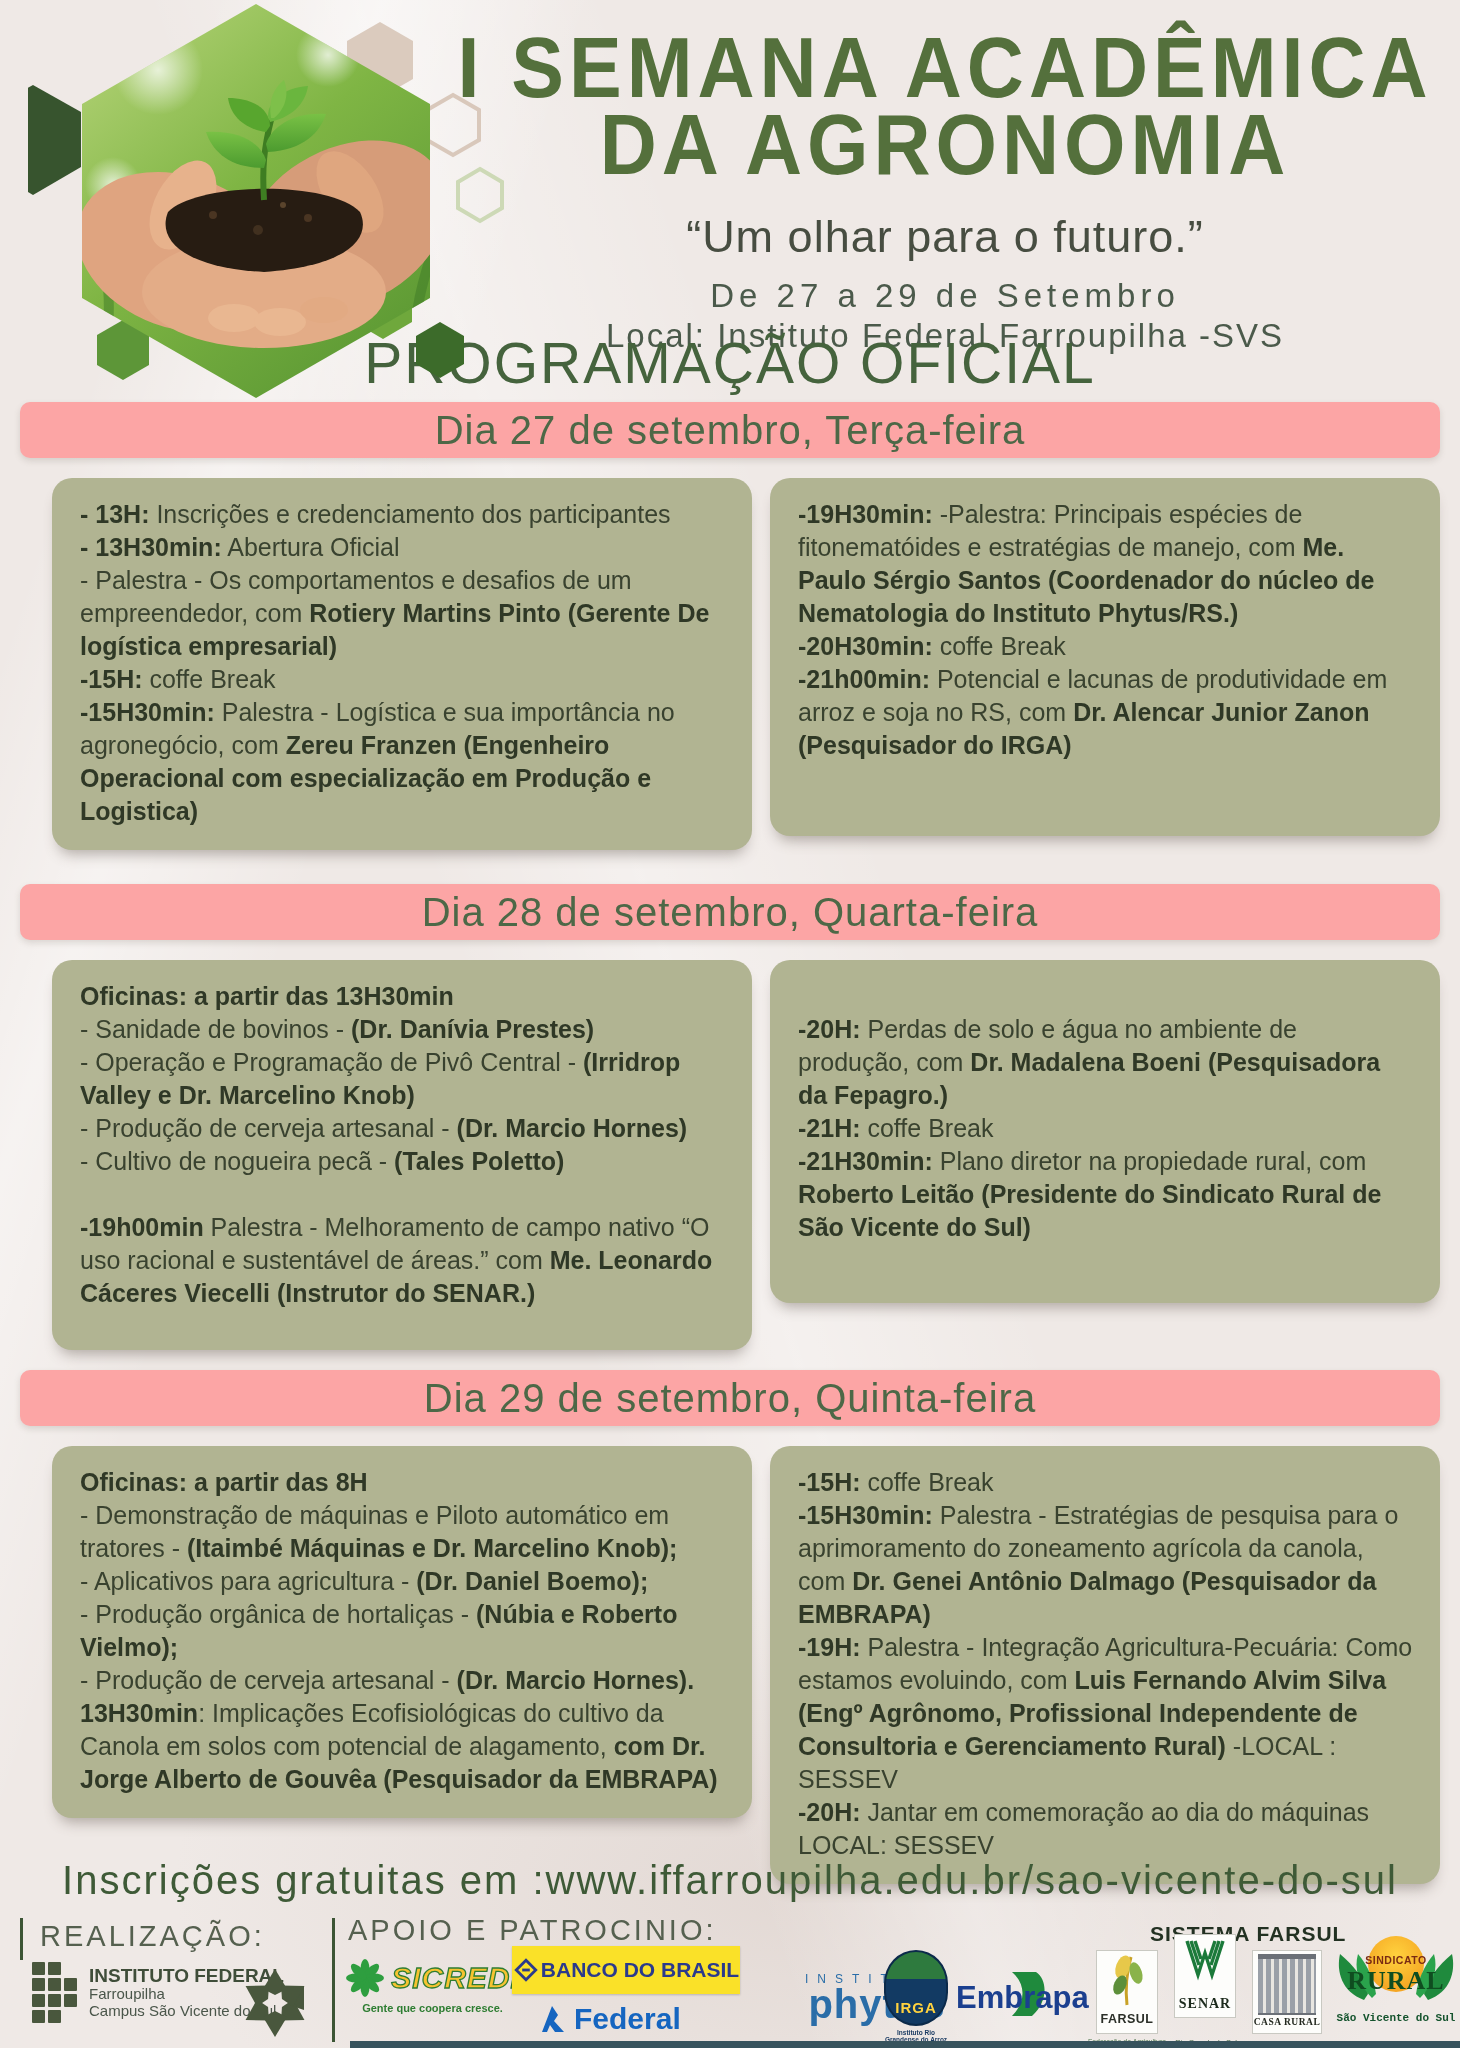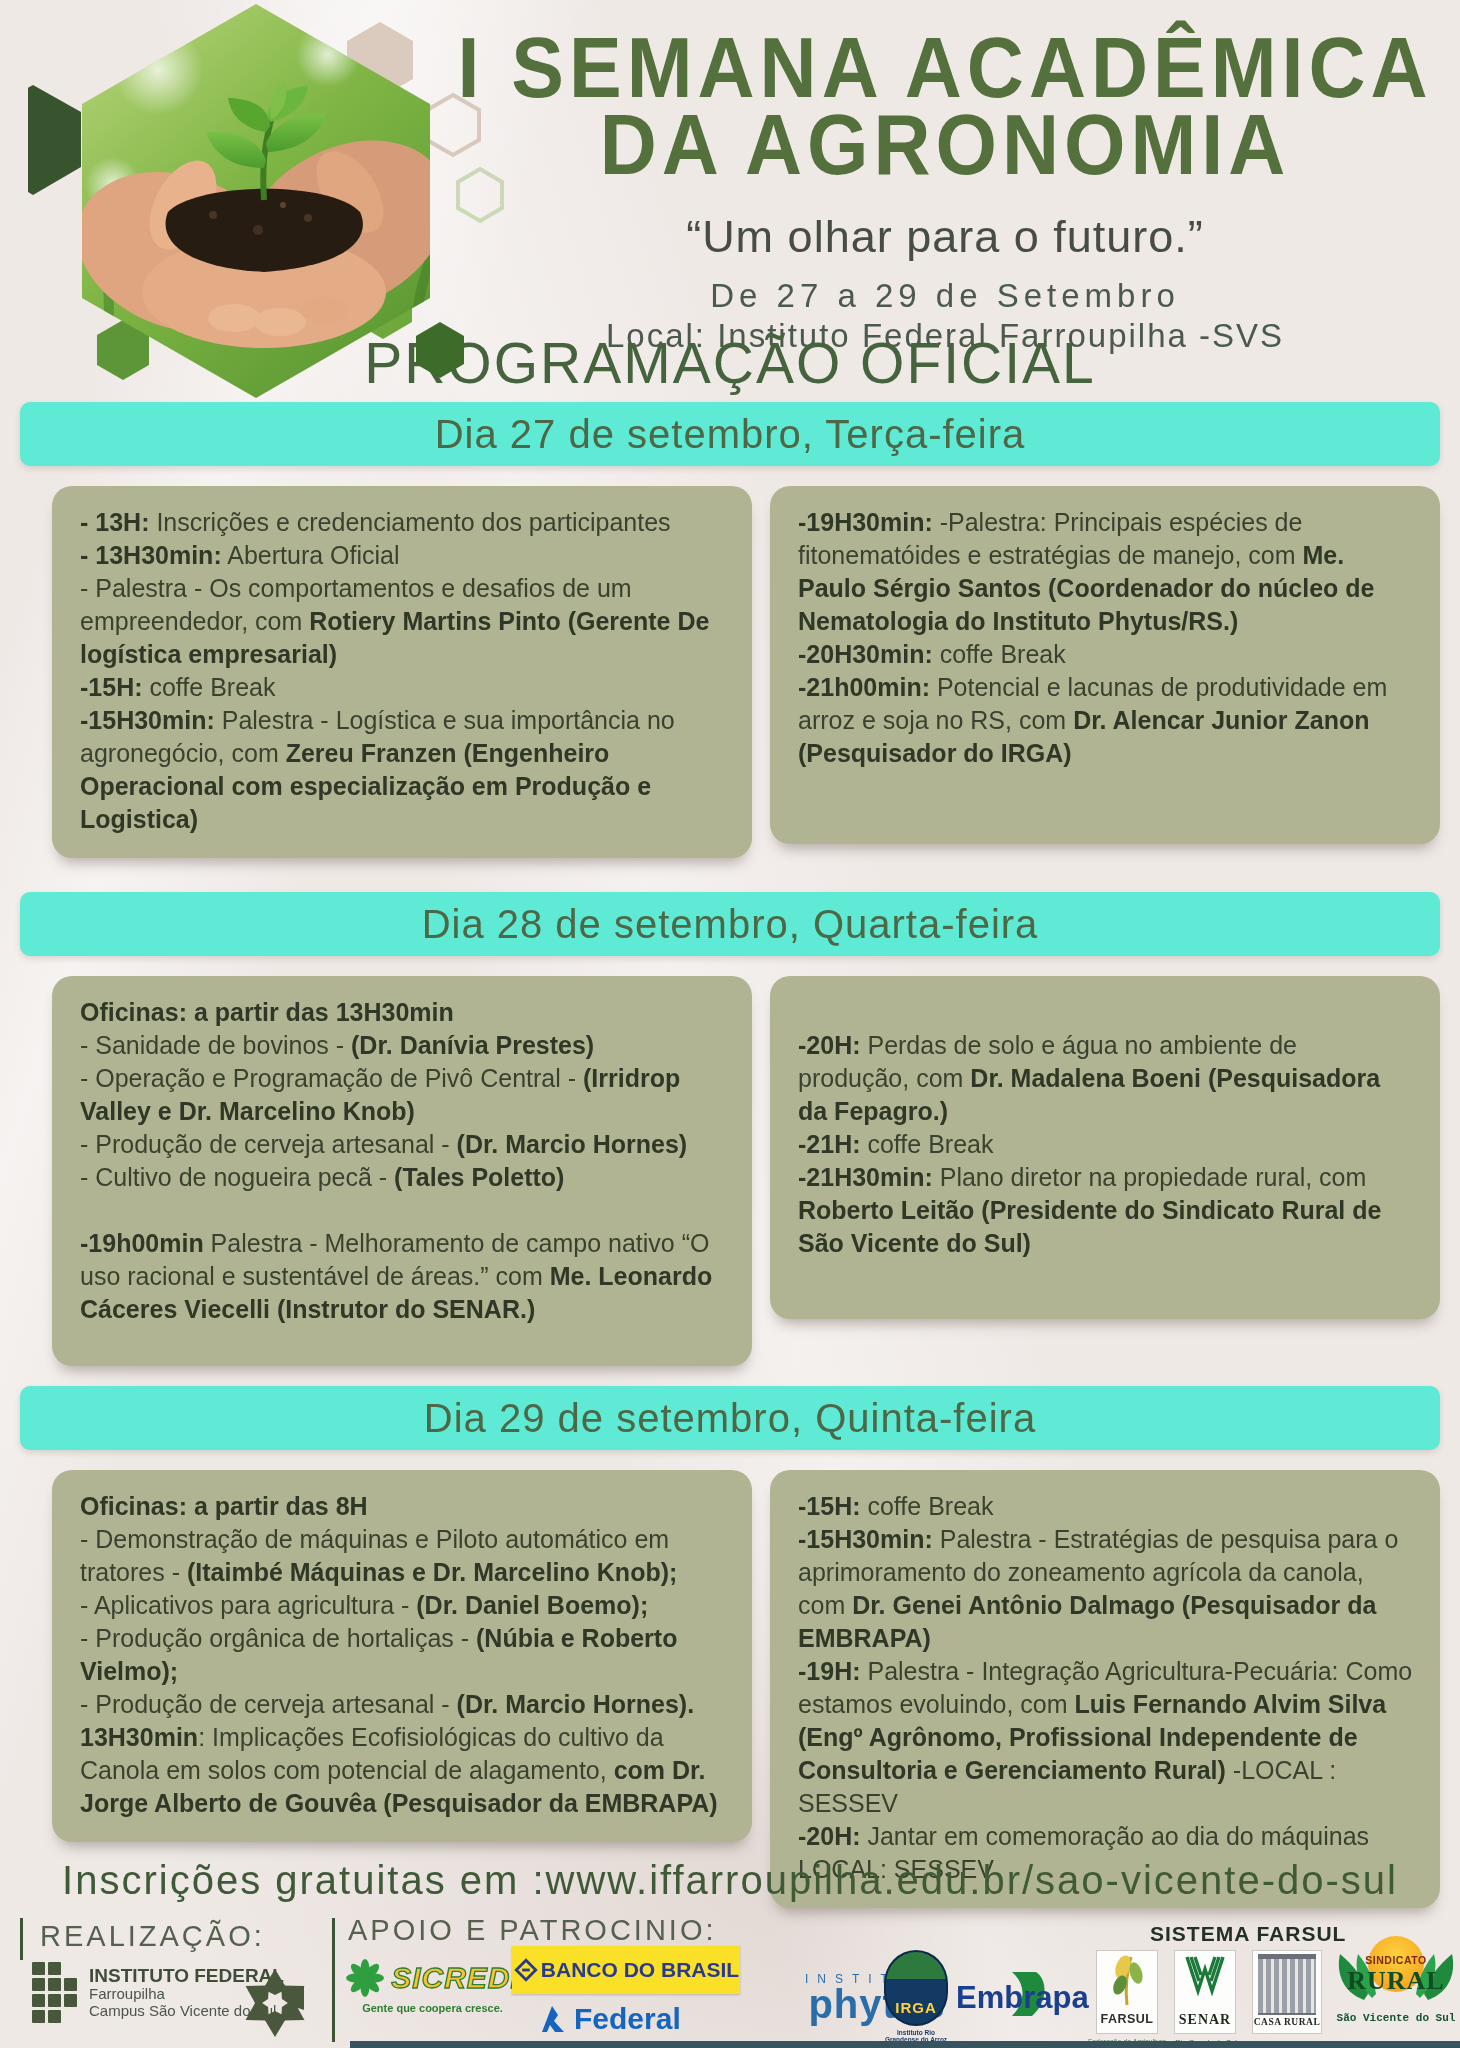--- a/index.html
+++ b/index.html
@@ -28,21 +28,21 @@
   .subtitle{margin-top:30px;font-size:45px;font-weight:400;color:#474d41;letter-spacing:1px;}
   .date-line{margin-top:14px;font-size:33px;color:#4b5a4b;letter-spacing:5px;}
   .local-line{margin-top:2px;font-size:33px;color:#4b5a4b;letter-spacing:2px;}
   .program-heading{
     position:absolute;top:330px;left:0;width:100%;text-align:center;z-index:1;
     font-size:57px;font-weight:400;letter-spacing:2px;color:#45633d;
   }
   
   .program-days{position:absolute;top:402px;left:20px;right:20px;z-index:1;}
   .day-banner{
-    height:64px;border-radius:10px;background:#5eead4;
+    height:56px;border-radius:10px;background:#fca5a5;
     display:flex;align-items:center;justify-content:center;
     box-shadow:0 3px 6px rgba(100,90,80,.18);
   }
   .day-banner-text{font-size:40px;color:#4d6847;letter-spacing:1px;}
   .day-cards{display:flex;align-items:flex-start;gap:18px;margin-top:20px;padding-left:32px;}
   .card{
     background:#b1b492;border-radius:20px;padding:20px 26px 22px 28px;
     box-shadow:0 10px 14px -6px rgba(95,85,75,.45);
     font-size:25px;line-height:33px;color:#39422f;box-sizing:border-box;
   }
@@ -104,21 +104,21 @@
   }
   .irga-word{font-size:15px;font-weight:700;color:#ffd23e;letter-spacing:1px;margin-bottom:8px;}
   .irga-cap{margin-top:3px;font-size:6.5px;color:#1c3c63;font-weight:700;}
   .embrapa{left:956px;top:58px;width:140px;height:56px;}
   .embrapa-leaf{position:absolute;left:46px;top:0px;}
   .embrapa-word{position:absolute;left:0;top:12px;font-size:31px;font-weight:700;color:#1b3f8f;letter-spacing:0px;}
   .mini-card{position:absolute;width:62px;height:84px;background:#fdfdfb;border:1px solid #c9c9c2;box-sizing:border-box;text-align:center;}
   .farsul-card{left:1096px;top:40px;}
   .farsul-word{font-size:12.5px;font-weight:700;color:#2b2f28;letter-spacing:.5px;margin-top:1px;}
   .farsul-cap{position:absolute;left:1084px;top:128px;width:86px;font-size:7px;line-height:1.25;color:#527a52;text-align:center;}
-  .senar-card{left:1174px;top:40px;}
+  .senar-card{left:1174px;top:24px;}
   .senar-word{font-family:"Liberation Serif",serif;font-size:14px;font-weight:700;color:#1d2b1d;letter-spacing:1px;margin-top:1px;}
   .senar-cap{position:absolute;left:1166px;top:128px;width:80px;font-size:7.5px;color:#4c6a4c;text-align:center;}
   .casa-card{left:1252px;top:40px;width:70px;}
   .casa-building{
     width:58px;height:54px;margin:3px auto 2px;
     background:
       repeating-linear-gradient(90deg,#9aa0a8 0 5px,#e8e6e1 5px 8px),
       #9aa0a8;
     border-top:5px solid #6b7077;border-bottom:2px solid #6b7077;
   }

